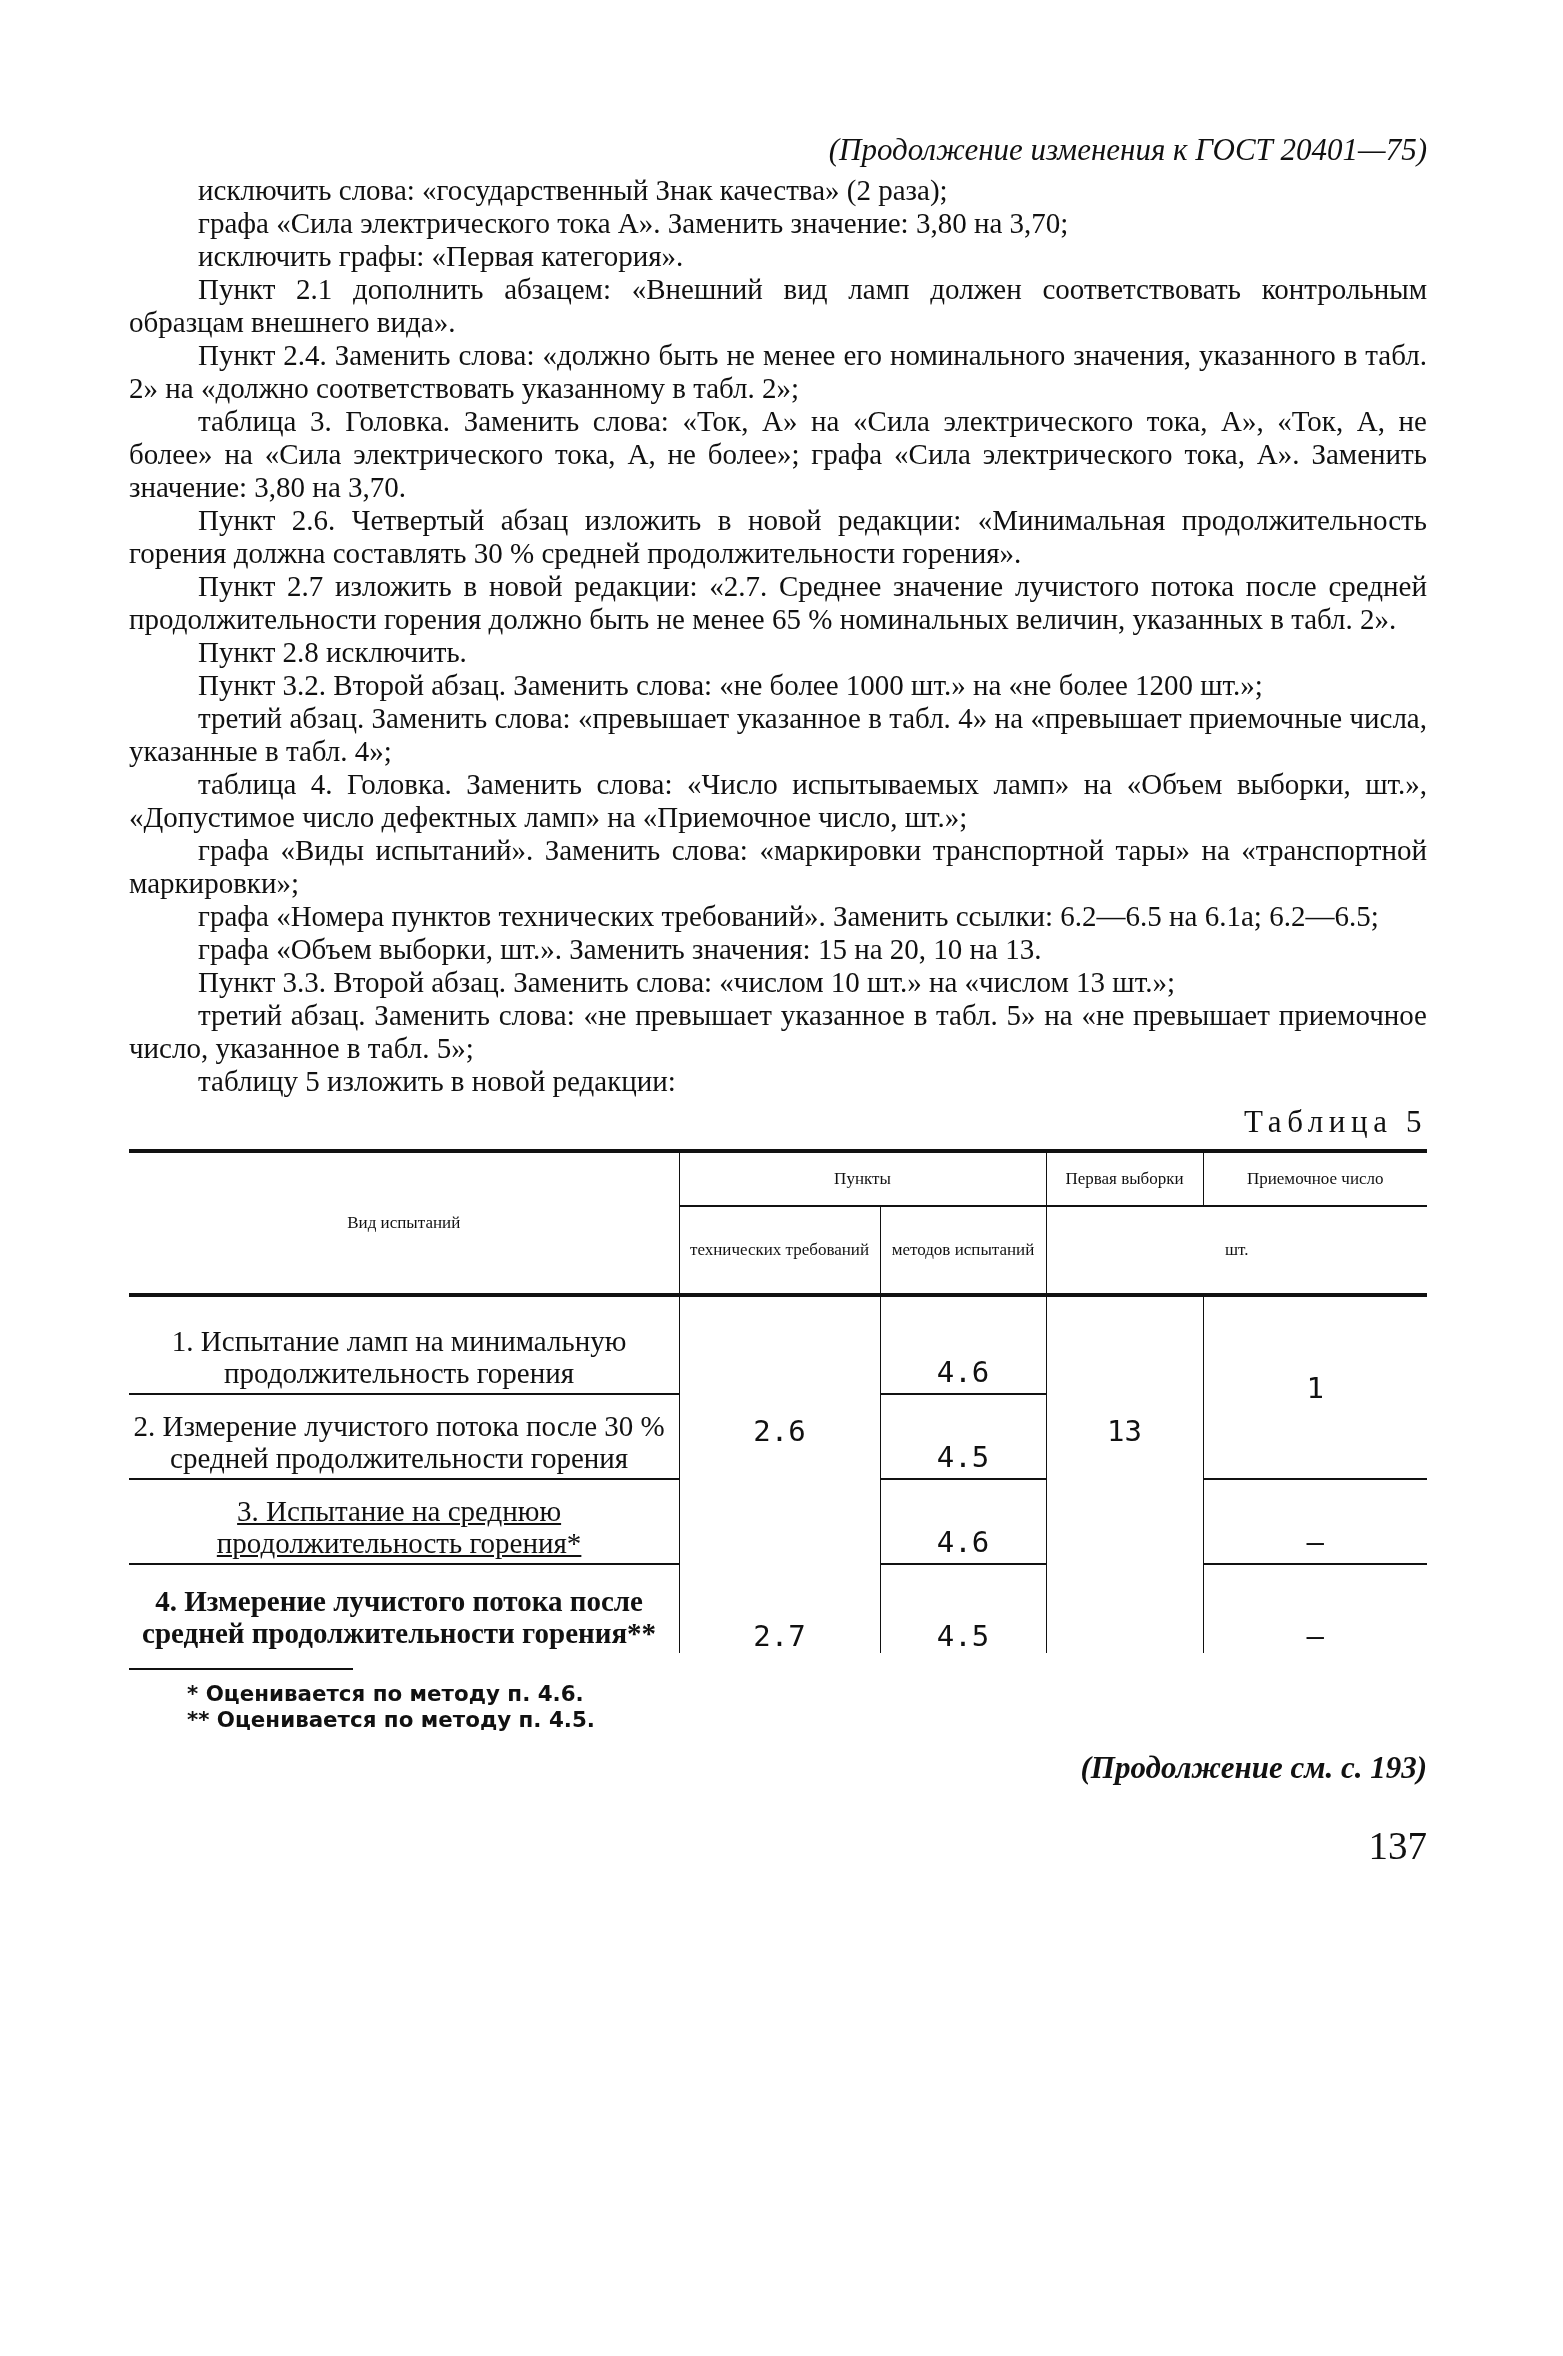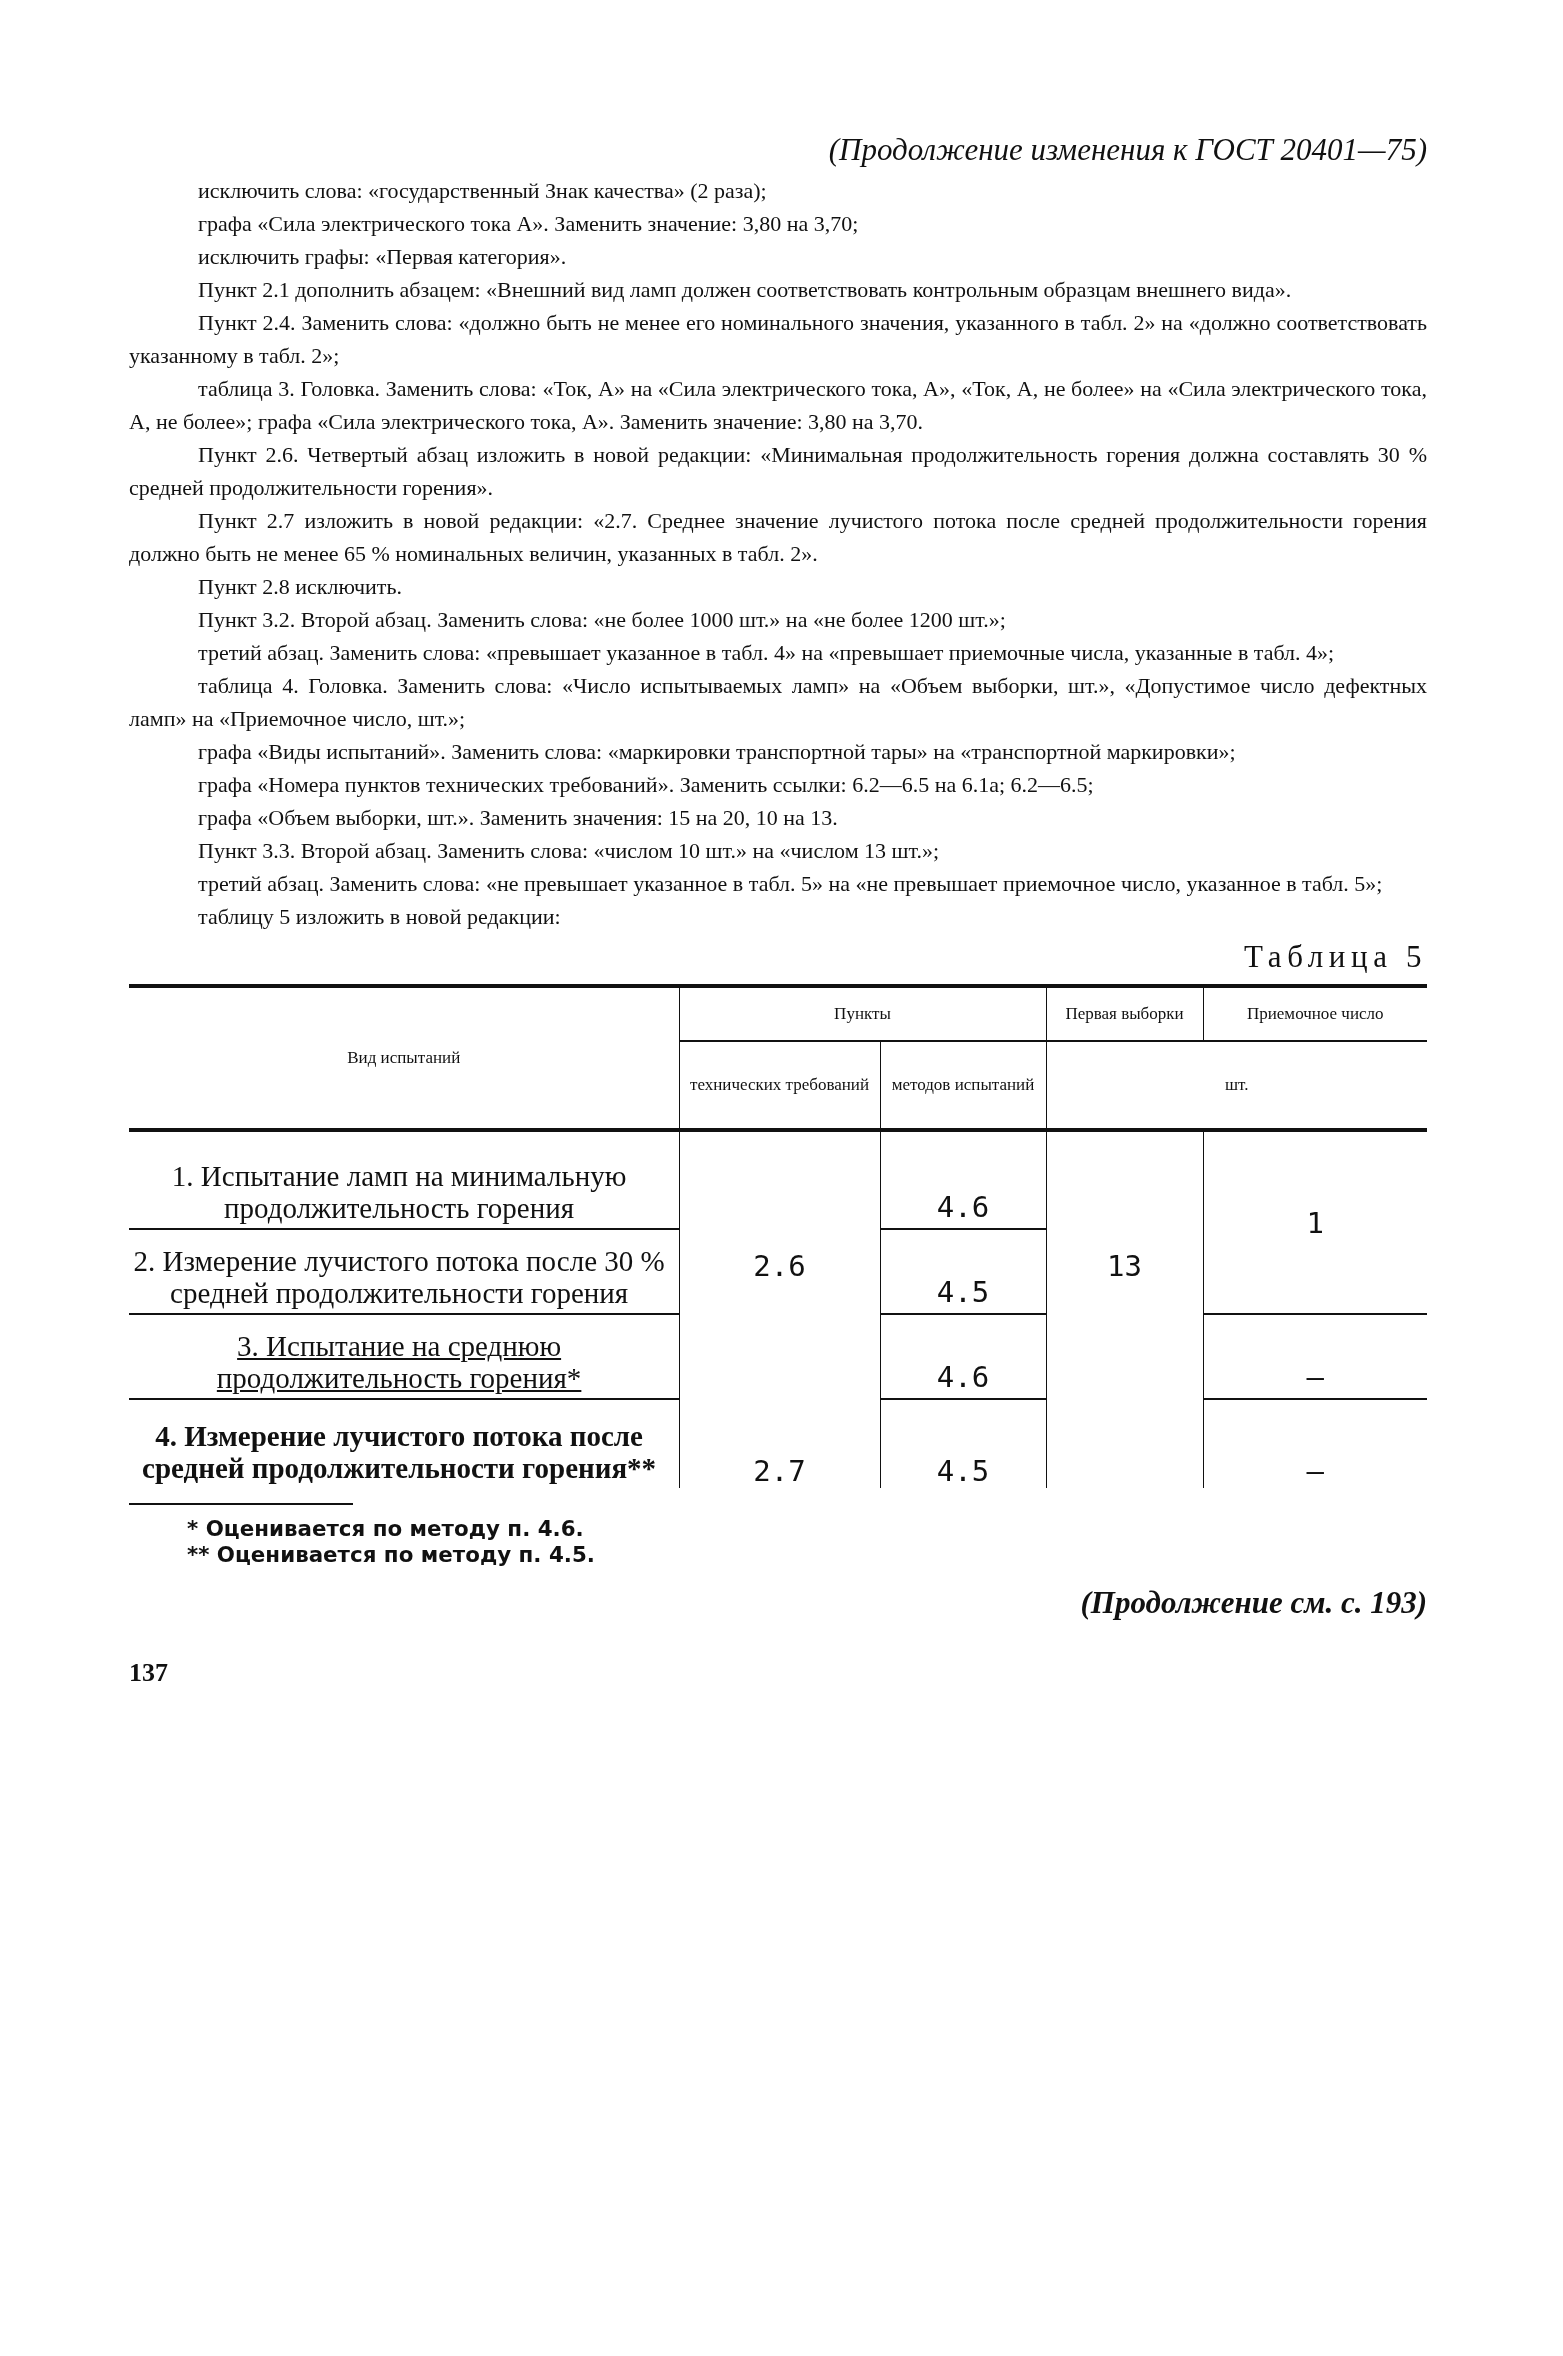--- a/index.html
+++ b/index.html
@@ -1,36 +1,36 @@
 <!DOCTYPE html>
 <html style="font-size:15px"><head>
 <meta charset="utf-8">
 <style>
   html, body { margin: 0; padding: 0; background: #ffffff; }
   body { width: 1563px; height: 2357px; position: relative; overflow: hidden;
          font-family: "Liberation Serif", "DejaVu Serif", serif; color: #111; }
   .page { position: absolute; left: 129px; top: 131px; width: 1298px; }
   .running-head { text-align: right; font-style: italic; font-size: 31px; line-height: 37px; margin-bottom: 5.6px; }
-  .paras { font-size: 22px; line-height: 33px; text-align: justify; }
+  .paras { font-size: 29px; line-height: 33px; text-align: justify; }
   .para { text-indent: 69px; margin: 0; }
   .table-caption { text-align: right; font-size: 31px; letter-spacing: 5.6px; margin-top: 5.6px; line-height: 37px; }
   table.t5 { width: 100%; border-collapse: collapse; margin-top: 9.3px; font-size: 23px; }
   table.t5 td, table.t5 th { padding: 0; vertical-align: middle; text-align: center; font-weight: normal; }
   .thead-top { border-top: 4.7px solid #111; }
   .thead-bottom td, .thead-bottom th { border-bottom: 4.7px solid #111; }
   .vl { border-left: 1.9px solid #111; }
   .h-sm { font-size: 17px; line-height: 26px; }
   .row-text { text-align: center; font-size: 29px; line-height: 32px; padding: 0 9.3px 3.7px 0 !important; }
   .cell { font-size: 29px; font-family: "DejaVu Sans Mono", "Liberation Mono", monospace; }
   .ul { border-bottom: 2.8px solid #111; }
   .footnotes { margin-top: 13px; font-size: 21.4px; line-height: 26px; font-weight: bold; font-family: "DejaVu Sans", "Liberation Sans", sans-serif; }
   .fn-rule { width: 224px; border-top: 2.8px solid #111; margin: 15px 0 11.2px 0; }
   .fn { padding-left: 58px; }
   .continued { text-align: right; font-style: italic; font-weight: bold; font-size: 31px; margin-top: 17px; }
-  .page-num { text-align: left; font-size: 26px; font-weight: bold; margin-top: 37px; }
+  .page-num { text-align: right; font-size: 39px; font-weight: normal; margin-top: 37px; }
 </style>
 </head>
 <body>
 
 <div class="page">
   <div class="running-head">(Продолжение изменения к ГОСТ 20401—75)</div>
 
   <div class="paras">
     <p class="para">исключить слова: «государственный Знак качества» (2 раза);</p>
     <p class="para">графа «Сила электрического тока А». Заменить значение: 3,80 на 3,70;</p>

